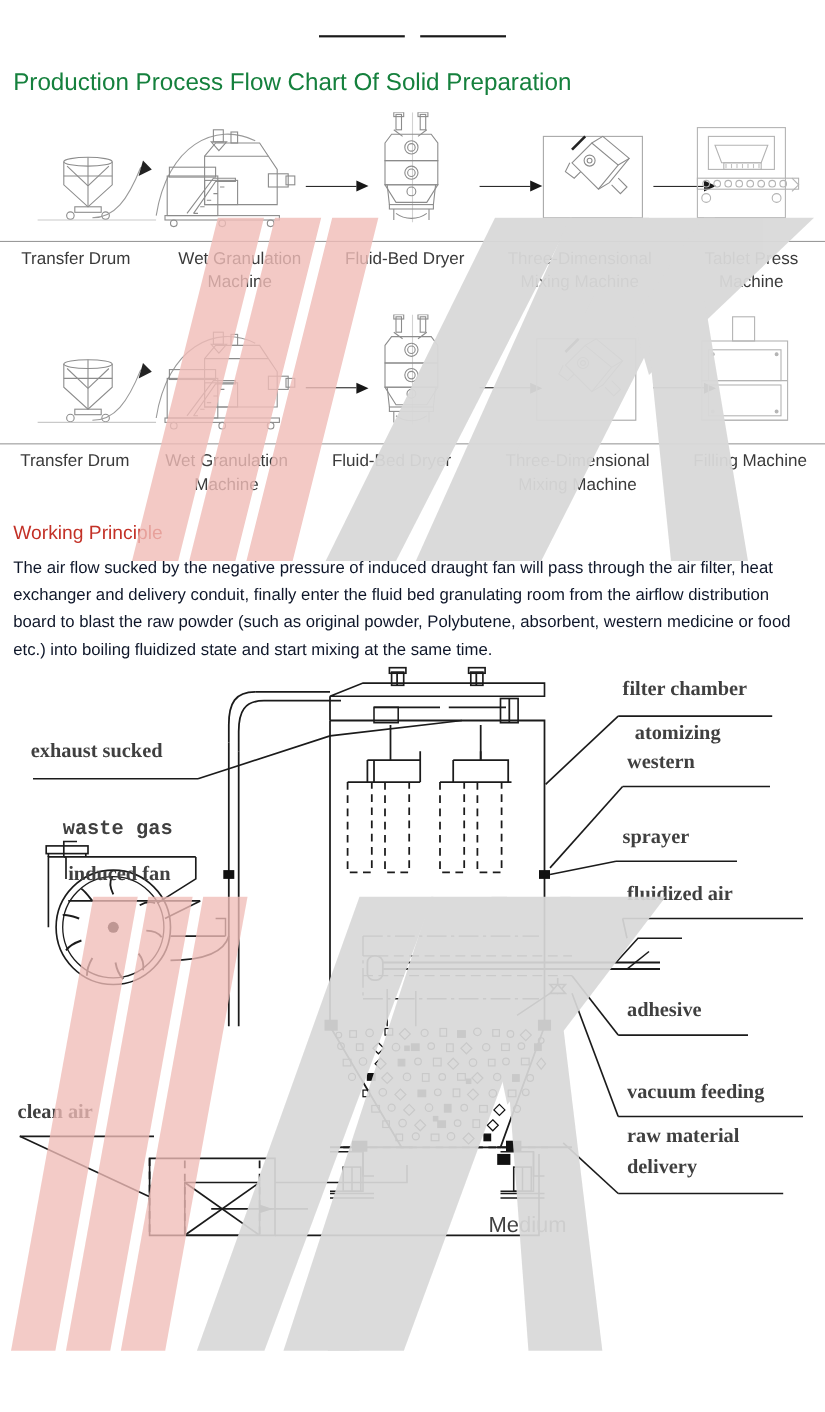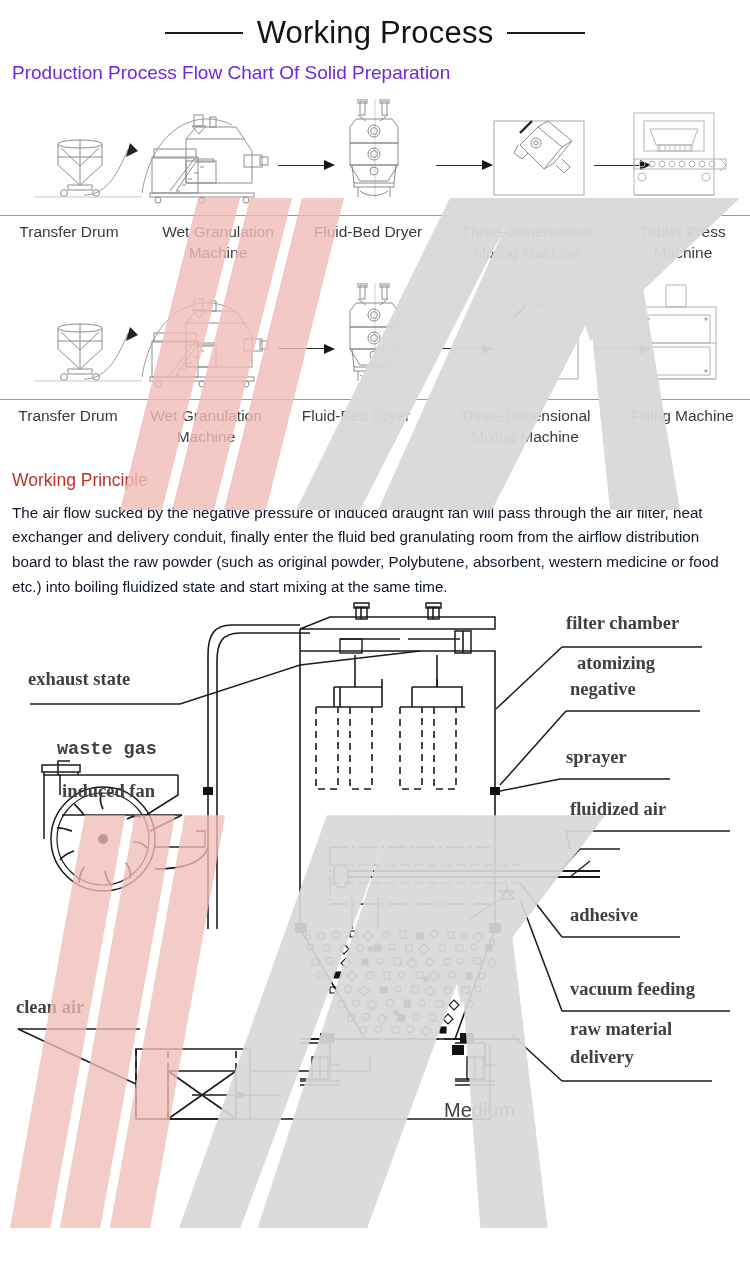--- a/index.html
+++ b/index.html
@@ -23,21 +23,21 @@
   .page-title-row {
     display:flex; align-items:center; justify-content:center;
     gap:14px; padding-top:14px; height:52px;
   }
   .title-rule { width:78px; height:2px; background:#1a1a1a; }
   .page-title {
     font-size:31px; color:#141414; letter-spacing:.2px;
     font-family:"Liberation Sans", sans-serif;
   }
   .sub-heading {
-    color:#6d28d9; font-size:19px; padding:10px 0 0 12px;
+    color:#15803d; font-size:22px; padding:10px 0 0 12px;
   }
 
   
   .flow-block { position:relative; z-index:2; }
   .flow-row {
     position:relative;
     height:120px;
     margin:0;
   }
   .flow-row.r1 { margin-top:12px; }
@@ -127,21 +127,20 @@
     <use href="#wmGlyphs"></use>
   </g>
 
   <g transform="translate(10,712) scale(0.96,1.72)" opacity="0.92">
     <use href="#wmGlyphs"></use>
   </g>
 </svg>
 
 <div class="page-title-row">
   <div class="title-rule"></div>
-  <div class="page-title">Working Process</div>
   <div class="title-rule"></div>
 </div>
 
 <div class="sub-heading">Production Process Flow Chart Of Solid Preparation</div>
 
 <div class="flow-block">
 
   <div class="flow-row r1">
     <div class="ground"></div>
 
@@ -719,28 +718,28 @@
       <polygon points="426,427 431,432 426,437 421,432"></polygon>
         <rect x="440" y="428" width="6" height="6" fill="#111"></rect>
       <circle cx="308" cy="338" r="2.6"></circle>
         <circle cx="492" cy="343" r="2.6"></circle>
       <rect x="368" y="348" width="4" height="4" fill="#111"></rect>
       <rect x="424" y="378" width="4" height="4" fill="#111"></rect>
       <rect x="394" y="412" width="4" height="4" fill="#111"></rect>
     </g>
   </svg>
 
-  <div class="tech-label" style="left:28px; top:70px;">exhaust state</div>
+  <div class="tech-label" style="left:28px; top:70px;">exhaust sucked</div>
   <div class="tech-label" style="left:57px; top:140px;font-family:Liberation Mono, monospace;">waste gas</div>
   <div class="tech-label" style="left:62px; top:182px;">induced fan</div>
   <div class="tech-label" style="left:16px; top:398px;">clean air</div>
 
   <div class="tech-label" style="left:566px; top:14px;">filter chamber</div>
   <div class="tech-label" style="left:577px; top:54px;">atomizing</div>
-  <div class="tech-label" style="left:570px; top:80px;">negative</div>
+  <div class="tech-label" style="left:570px; top:80px;">western</div>
   <div class="tech-label" style="left:566px; top:148px;">sprayer</div>
   <div class="tech-label" style="left:570px; top:200px;">fluidized air</div>
   <div class="tech-label" style="left:570px; top:306px;">adhesive</div>
   <div class="tech-label" style="left:570px; top:380px;text-align:center;">vacuum feeding</div>
   <div class="tech-label" style="left:570px; top:420px;">raw material</div>
   <div class="tech-label" style="left:570px; top:448px;">delivery</div>
 
   <div class="tech-label sans" style="left:444px; top:500px;">Medium</div>
 </div>
 

